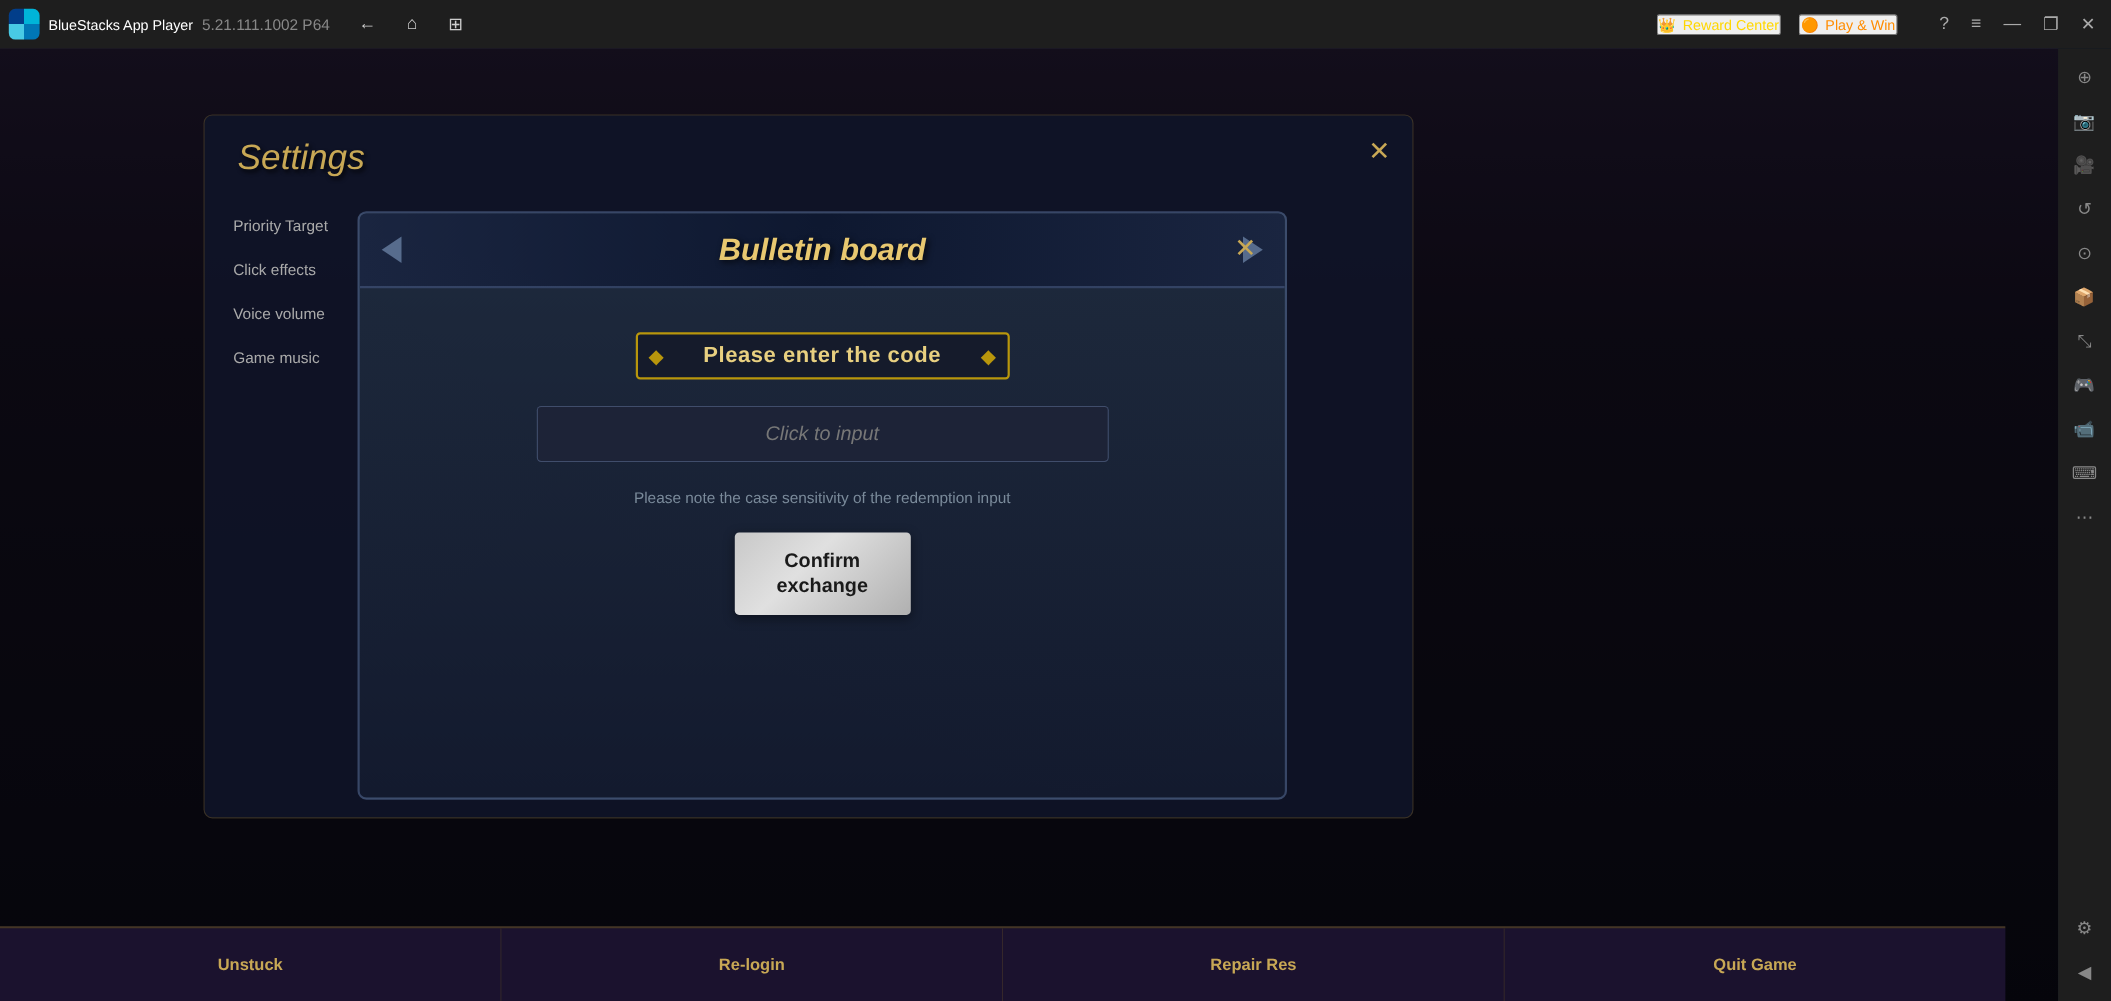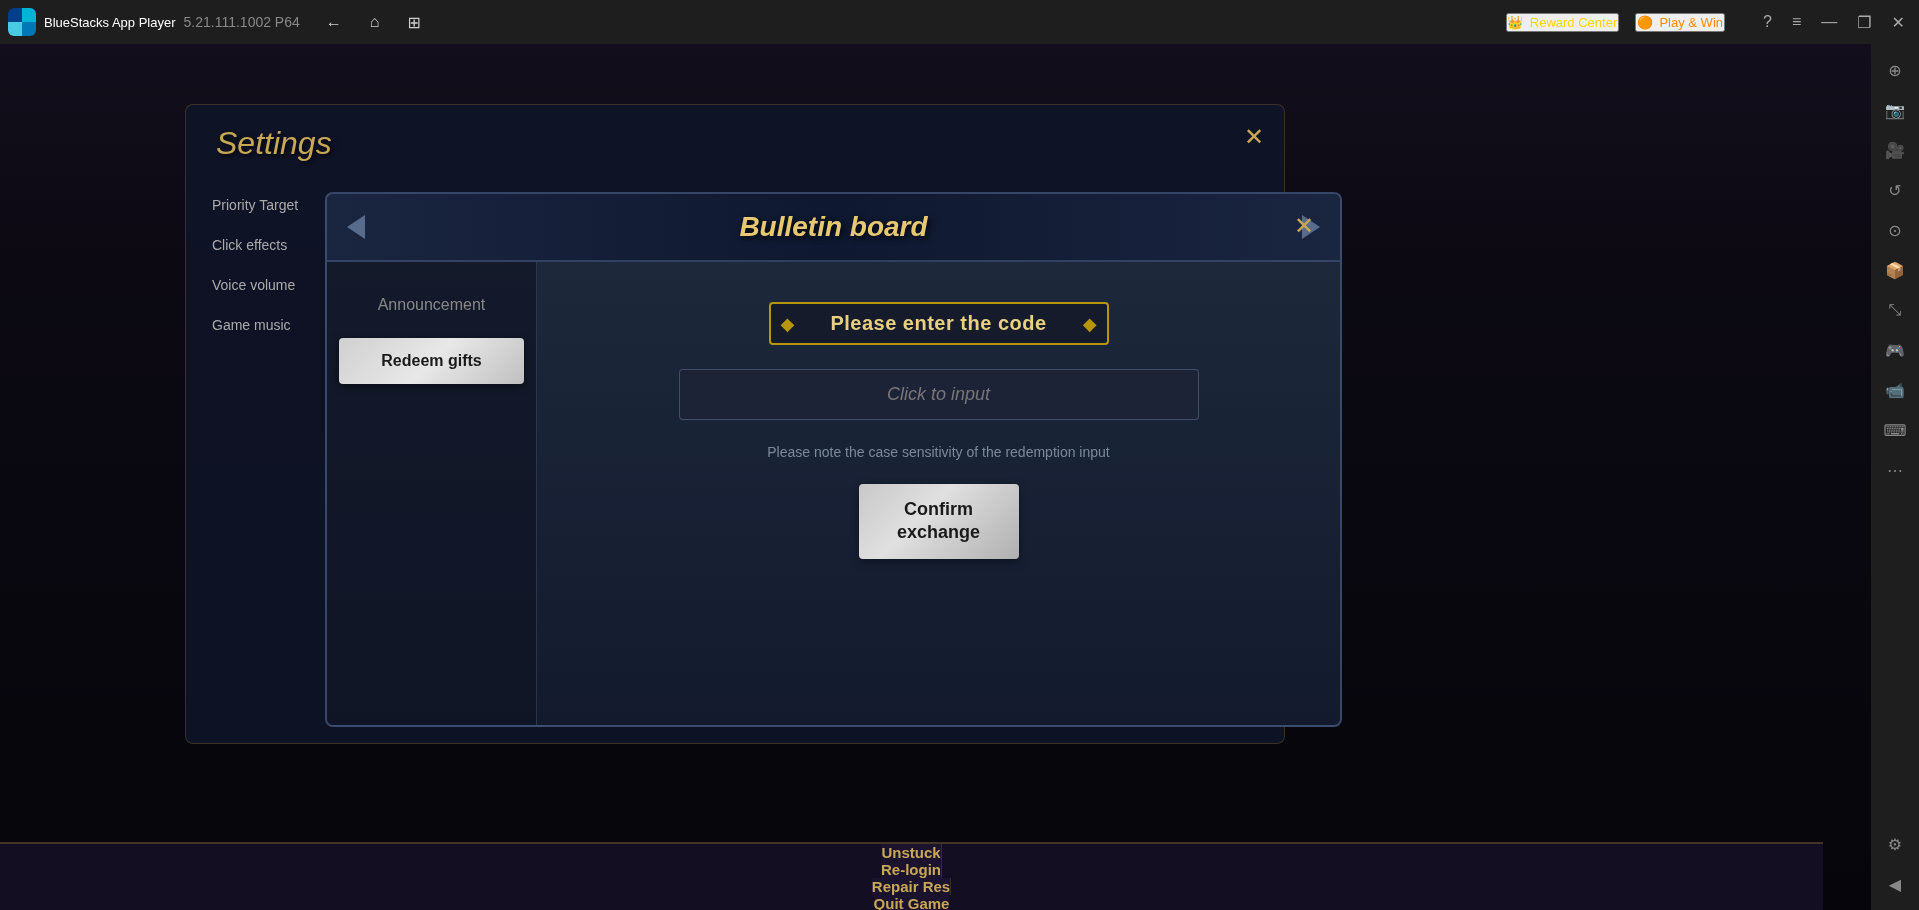--- a/index.html
+++ b/index.html
@@ -216,21 +216,20 @@
       position: absolute;
       bottom: 0;
       left: 0;
       right: 48px;
       height: 68px;
       background: rgba(20, 15, 35, 0.95);
       border-top: 2px solid rgba(100, 80, 40, 0.6);
       display: flex;
       align-items: center;
       z-index: 7;
-      flex-direction: column;
     }
 
     .bottom-btn {
       flex: 1;
       height: 100%;
       display: flex;
       align-items: center;
       justify-content: center;
       color: #c8a855;
       font-size: 15px;
@@ -241,21 +240,21 @@
     }
 
     .bottom-btn:last-child {
       border-right: none;
     }
 
     .bulletin-modal {
       position: absolute;
       left: 325px;
       top: 148px;
-      width: 1017px;
+      width: 845px;
       height: 535px;
       background: linear-gradient(180deg, #1e2a3d 0%, #131a2e 100%);
       border: 2px solid rgba(80, 100, 140, 0.6);
       border-radius: 8px;
       z-index: 25;
       overflow: hidden;
     }
 
     
     .modal-header {
@@ -522,24 +521,20 @@
 
     <div class="modal-header">
       <div class="header-deco-left"></div>
       <div class="modal-title">Bulletin board</div>
       <div class="header-deco-right"></div>
       <button class="modal-close-btn">✕</button>
     </div>
 
     <div class="modal-body">
 
-      <div class="modal-tabs">
-        <div class="tab-item">Announcement</div>
-        <div class="tab-item active">Redeem gifts</div>
-      </div>
 
       <div class="modal-content">
 
         <div class="code-badge">
           <span class="code-badge-text">Please enter the code</span>
         </div>
 
         <div class="code-input-wrapper">
           <input class="code-input" type="text" placeholder="Click to input" style="">
         </div>

